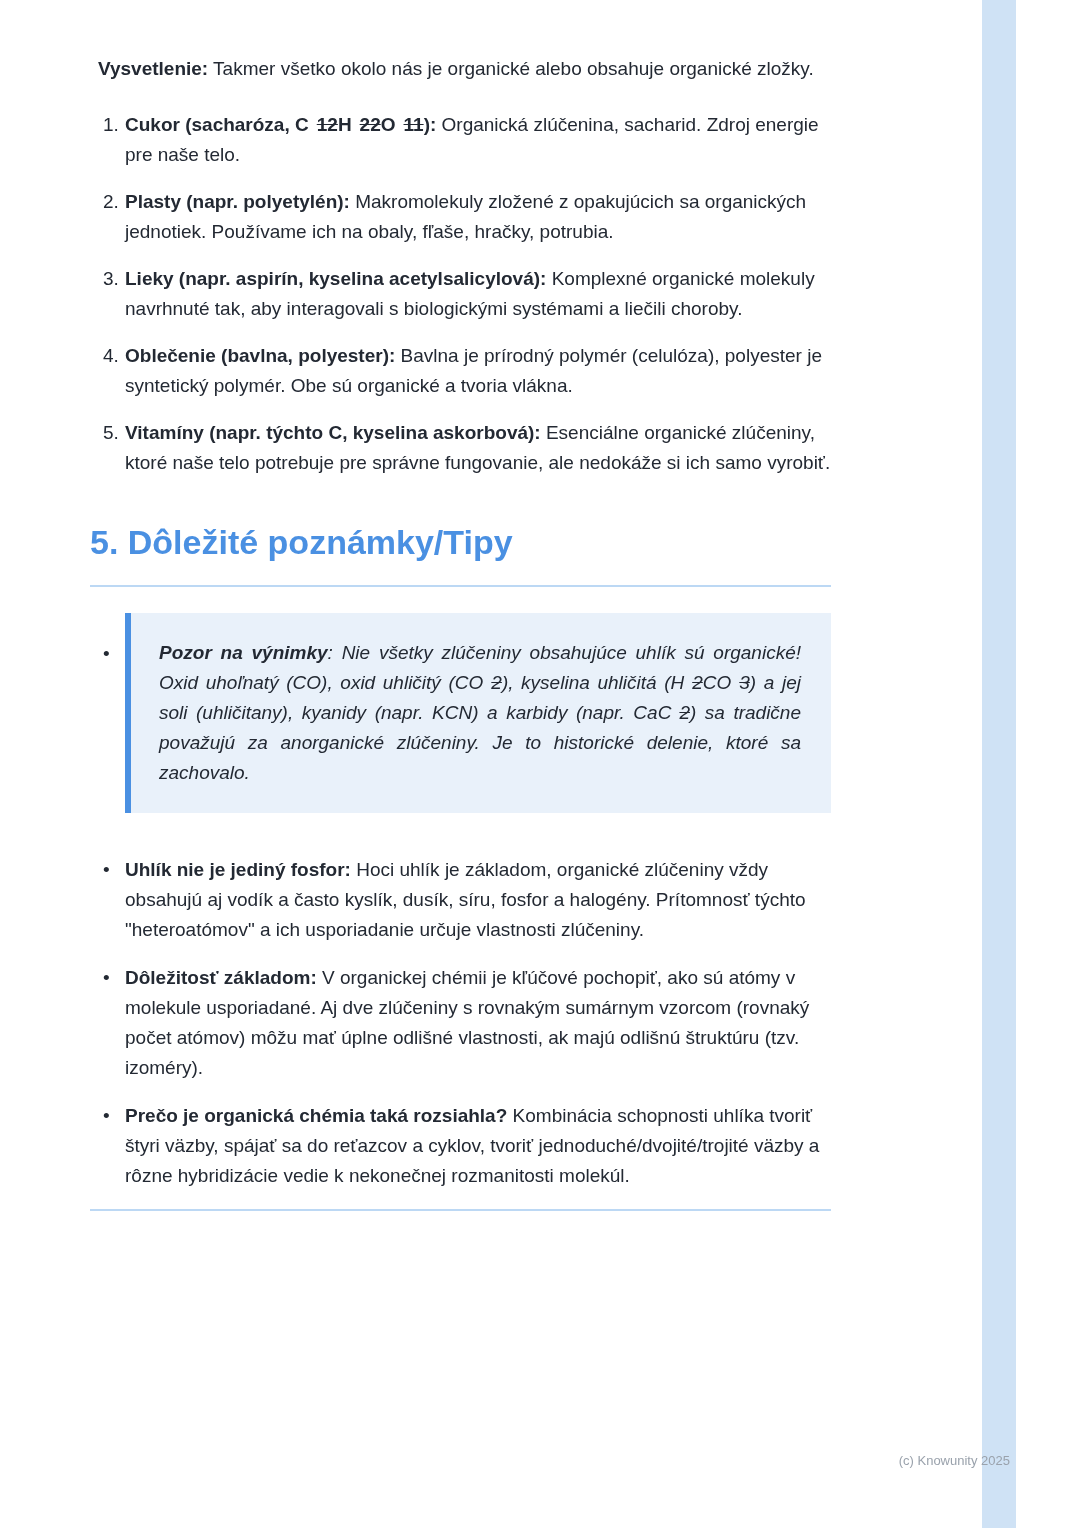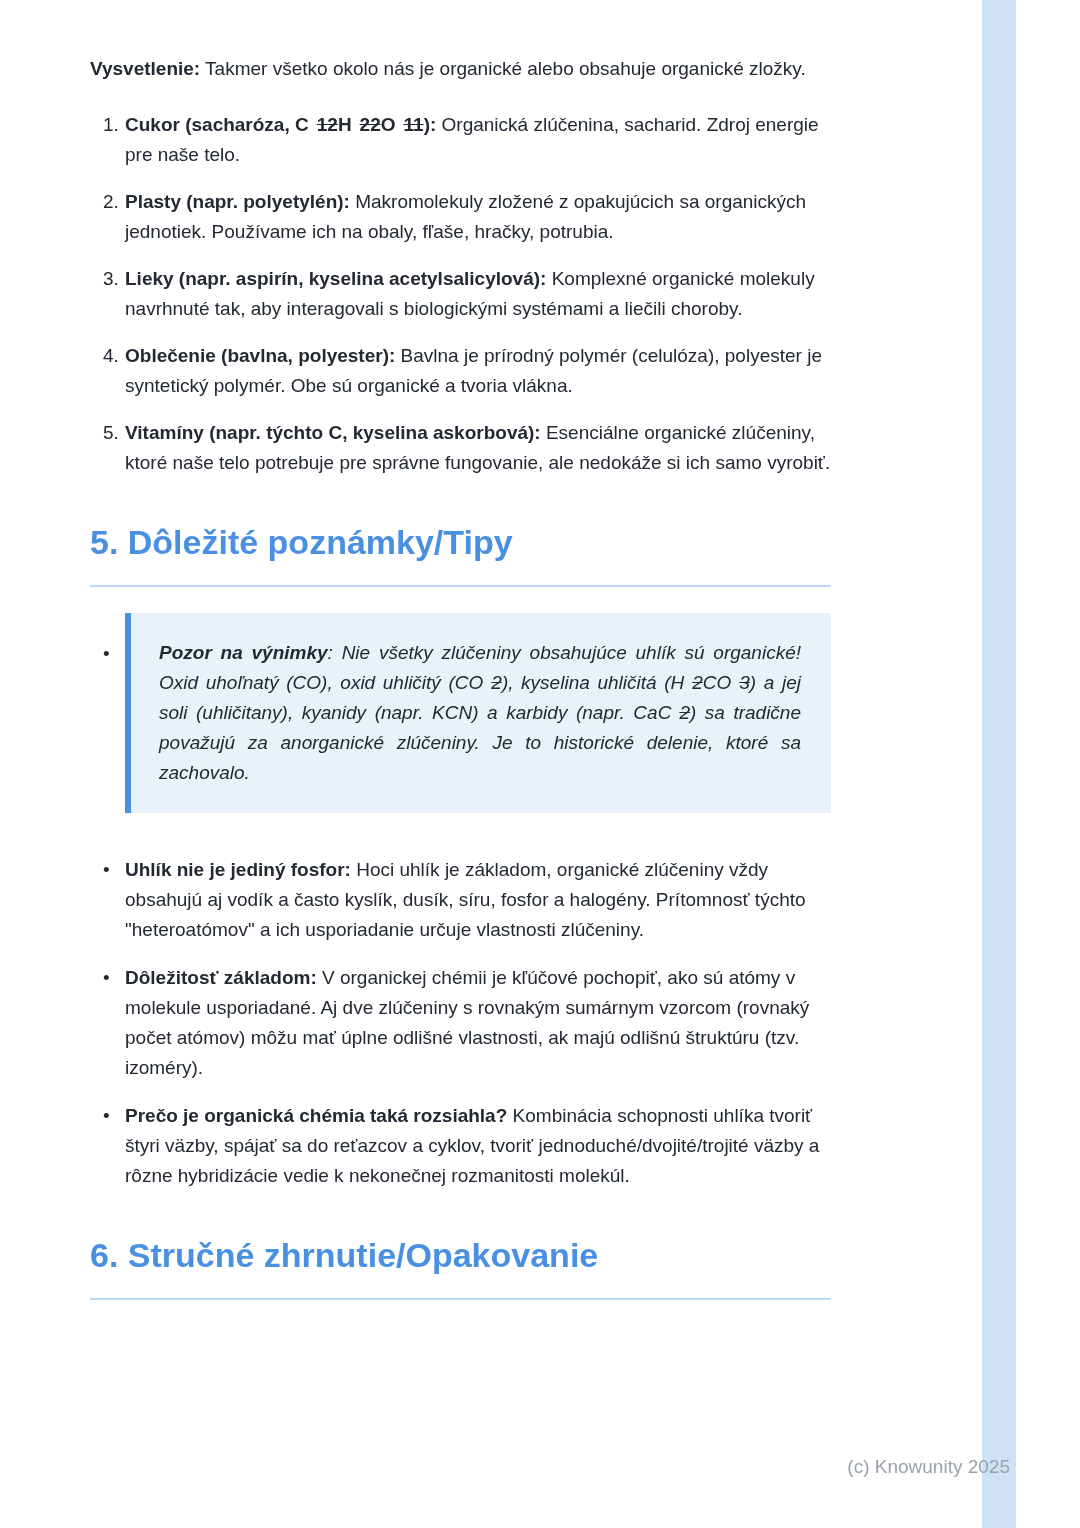--- a/index.html
+++ b/index.html
@@ -22,21 +22,21 @@
   }
   .right-strip{
     position:absolute;top:0;right:64px;
     width:34px;height:1528px;
     background:var(--strip);
   }
   .content{
     position:absolute;left:90px;top:54px;width:741px;
     font-size:19px;line-height:1.58;
   }
-  .intro{margin:0 0 26px 0;}
+  .intro{margin:0 0 26px 8px;}
   .b{font-weight:700;}
   .s{text-decoration:line-through;margin-left:8px;}
   .row{display:flex;margin:0 0 17px 0;}
   .marker{flex:0 0 35px;padding-left:13px;}
   .li-text{flex:1;}
   h2.section-title{
     color:var(--accent);
     font-size:34px;line-height:1.2;font-weight:700;
     margin:44px 0 22px 0;
   }
@@ -46,22 +46,22 @@
   .callout{
     flex:1;
     background:var(--callout_bg);
     border-left:6px solid var(--accent);
     padding:25px 30px 25px 28px;
     text-align:justify;
     font-style:italic;
   }
   .bullets .row{margin-bottom:18px;}
   .footer{
-    position:absolute;right:70px;bottom:50px;
-    font-size:19px;color:var(--muted);
+    position:absolute;right:70px;bottom:60px;
+    font-size:13px;color:var(--muted);
   }
 </style>
 </head>
 <body>
 
 <div class="page">
 
   <div class="right-strip"></div>
 
   <div class="content">
@@ -107,20 +107,19 @@
       <div class="row">
         <span class="marker">•</span>
         <span class="li-text"><span class="b">Dôležitosť základom:</span><span> V organickej chémii je kľúčové pochopiť, ako sú atómy v molekule usporiadané. Aj dve zlúčeniny s rovnakým sumárnym vzorcom (rovnaký počet atómov) môžu mať úplne odlišné vlastnosti, ak majú odlišnú štruktúru (tzv. izoméry).</span></span>
       </div>
       <div class="row">
         <span class="marker">•</span>
         <span class="li-text"><span class="b">Prečo je organická chémia taká rozsiahla?</span><span> Kombinácia schopnosti uhlíka tvoriť štyri väzby, spájať sa do reťazcov a cyklov, tvoriť jednoduché/dvojité/trojité väzby a rôzne hybridizácie vedie k nekonečnej rozmanitosti molekúl.</span></span>
       </div>
     </div>
 
-    <h2 class="section-title">6. Stručné zhrnutie/Opakovanie</h2>
     <hr class="rule">
 
   </div>
 
   <div class="footer">(c) Knowunity 2025</div>
 
 </div>
 
 </body></html>

